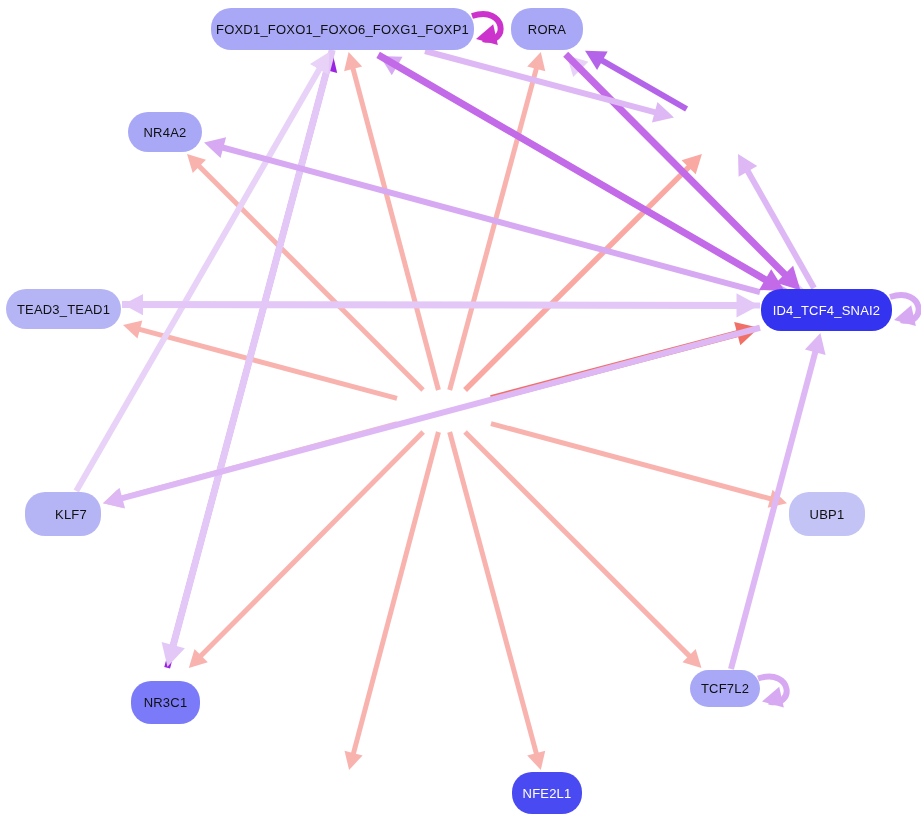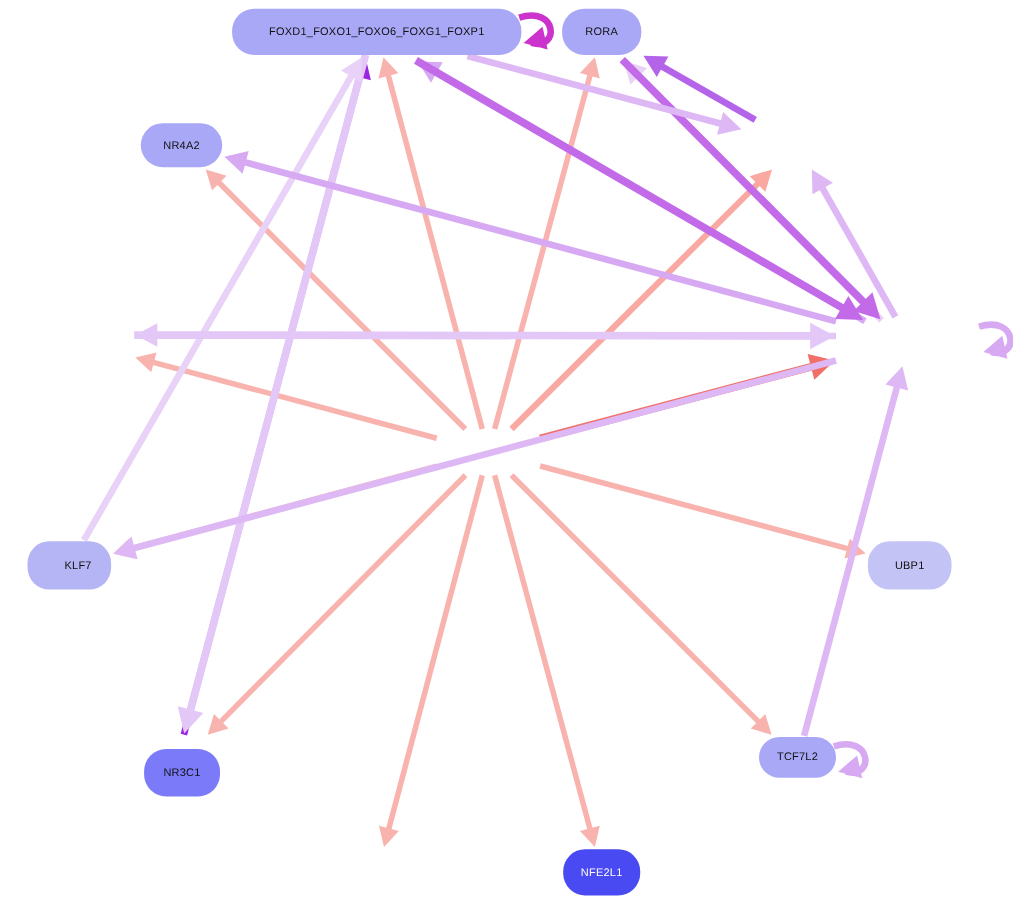--- a/index.html
+++ b/index.html
@@ -32,21 +32,21 @@
     width: 921px;
     height: 823px;
   }
   .node {
     position: absolute;
     box-sizing: border-box;
     display: flex;
     align-items: center;
     justify-content: center;
     border-radius: 20px;
-    font-size: 10px;
+    font-size: 13px;
     letter-spacing: 0.2px;
     white-space: nowrap;
     user-select: none;
   }
   .node-label {
     pointer-events: none;
   }
 </style>
 </head>
 <body>
@@ -177,20 +177,26 @@
   <div id="node-layer">
       <div class="node" style="left: 211px; top: 8px; width: 263px; height: 42px; background: rgb(168, 168, 247); color: rgb(16, 16, 16);">
         <span class="node-label">FOXD1_FOXO1_FOXO6_FOXG1_FOXP1</span>
       </div>
       <div class="node" style="left: 511px; top: 8px; width: 72px; height: 42px; background: rgb(168, 168, 247); color: rgb(16, 16, 16);">
         <span class="node-label">RORA</span>
       </div>
       <div class="node" style="left: 128px; top: 112px; width: 74px; height: 40px; background: rgb(168, 168, 247); color: rgb(16, 16, 16); align-items: center;">
         <span class="node-label">NR4A2</span>
       </div>
+      <div class="node" style="left: 6px; top: 289px; width: 115px; height: 40px; background: rgb(181, 181, 246); color: rgb(16, 16, 16);">
+        <span class="node-label">TEAD3_TEAD1</span>
+      </div>
+      <div class="node" style="left: 761px; top: 289px; width: 131px; height: 42px; background: rgb(51, 51, 240); color: rgb(255, 255, 255);">
+        <span class="node-label">ID4_TCF4_SNAI2</span>
+      </div>
       <div class="node" style="left: 25px; top: 492px; width: 76px; height: 44px; background: rgb(181, 181, 246); color: rgb(16, 16, 16); padding-left: 16px;">
         <span class="node-label">KLF7</span>
       </div>
       <div class="node" style="left: 789px; top: 492px; width: 76px; height: 44px; background: rgb(195, 195, 245); color: rgb(16, 16, 16);">
         <span class="node-label">UBP1</span>
       </div>
       <div class="node" style="left: 131px; top: 681px; width: 69px; height: 43px; background: rgb(123, 123, 250); color: rgb(16, 16, 16);">
         <span class="node-label">NR3C1</span>
       </div>
       <div class="node" style="left: 690px; top: 670px; width: 70px; height: 37px; background: rgb(168, 168, 247); color: rgb(16, 16, 16);">

